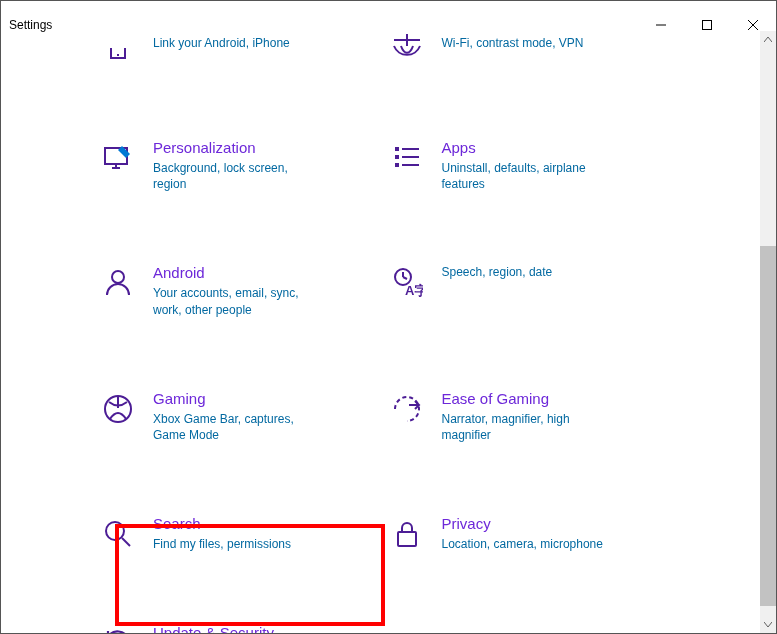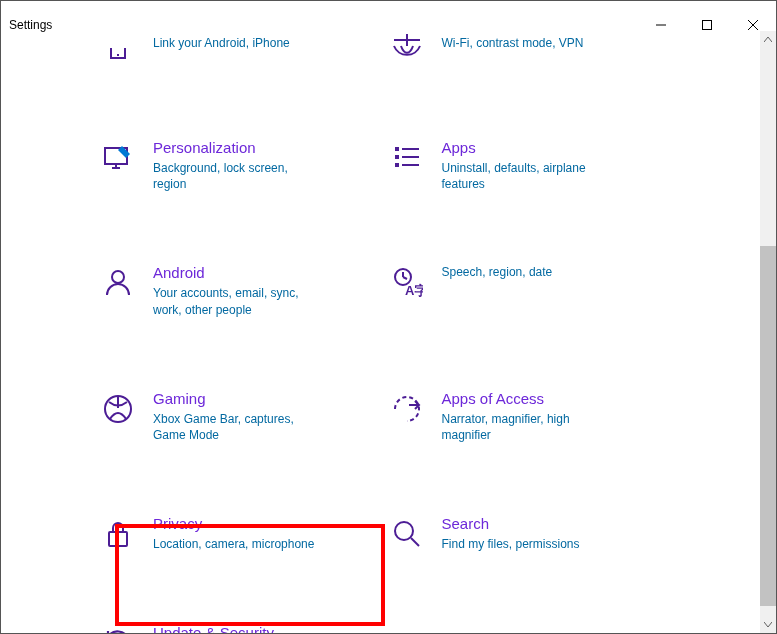--- a/index.html
+++ b/index.html
@@ -249,48 +249,48 @@
     </div>
 
     <div class="tile">
       <div class="tile-icon">
         <svg viewBox="0 0 32 32" fill="none" stroke="currentColor" stroke-width="2">
             <path d="M4 16 A12 12 0 1 1 16 28" stroke-dasharray="4 3"></path>
             <path d="M18 12 L28 12 M24 8 L28 12 L24 16"></path>
           </svg>
       </div>
       <div class="tile-text">
-        <div class="tile-title">Apps of Access</div>
+        <div class="tile-title">Ease of Gaming</div>
         <div class="tile-desc">Narrator, magnifier, high magnifier</div>
+      </div>
+    </div>
+
+    <div class="tile">
+      <div class="tile-icon">
+        <svg viewBox="0 0 32 32" fill="none" stroke="currentColor" stroke-width="2">
+            <circle cx="13" cy="13" r="9"></circle>
+            <line x1="20" y1="20" x2="28" y2="28"></line>
+          </svg>
+      </div>
+      <div class="tile-text">
+        <div class="tile-title">Search</div>
+        <div class="tile-desc">Find my files, permissions</div>
       </div>
     </div>
 
     <div class="tile">
       <div class="tile-icon">
         <svg viewBox="0 0 32 32" fill="none" stroke="currentColor" stroke-width="2">
             <rect x="7" y="14" width="18" height="14" rx="1"></rect>
             <path d="M11 14 V10 A5 5 0 0 1 21 10 V14"></path>
           </svg>
       </div>
       <div class="tile-text">
         <div class="tile-title">Privacy</div>
         <div class="tile-desc">Location, camera, microphone</div>
-      </div>
-    </div>
-
-    <div class="tile">
-      <div class="tile-icon">
-        <svg viewBox="0 0 32 32" fill="none" stroke="currentColor" stroke-width="2">
-            <circle cx="13" cy="13" r="9"></circle>
-            <line x1="20" y1="20" x2="28" y2="28"></line>
-          </svg>
-      </div>
-      <div class="tile-text">
-        <div class="tile-title">Search</div>
-        <div class="tile-desc">Find my files, permissions</div>
       </div>
     </div>
 
     <div class="tile">
       <div class="tile-icon">
         <svg viewBox="0 0 32 32" fill="none" stroke="currentColor" stroke-width="2.2">
             <path d="M26 12 A11 11 0 0 0 6 10"></path>
             <polyline points="6,4 6,10 12,10"></polyline>
             <path d="M6 20 A11 11 0 0 0 26 22"></path>
             <polyline points="26,28 26,22 20,22"></polyline>

